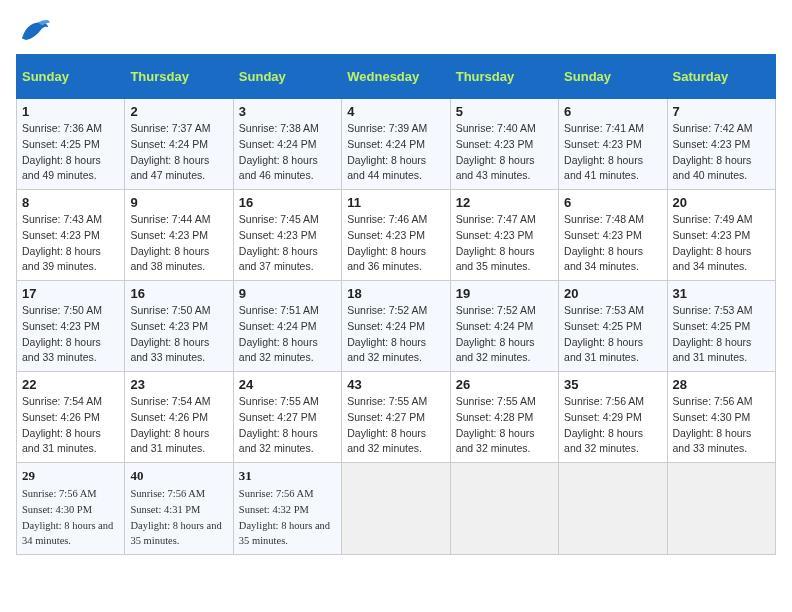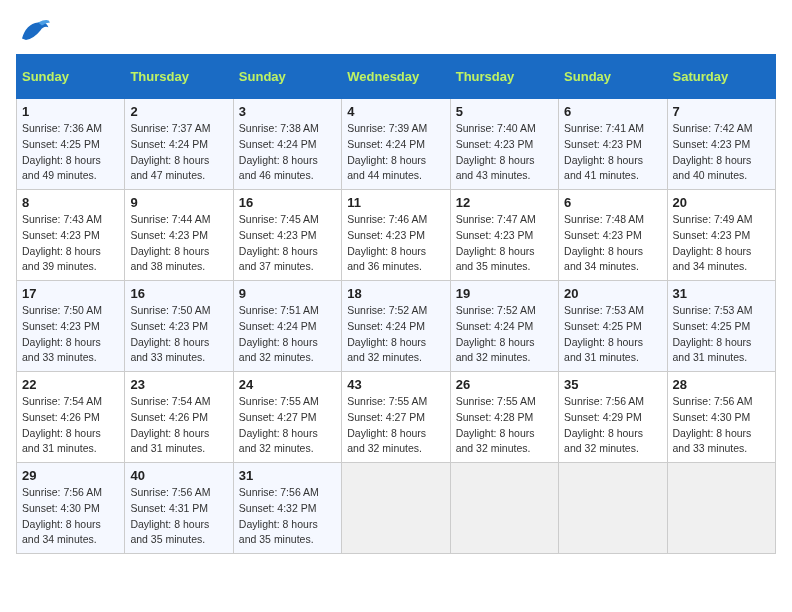--- a/index.html
+++ b/index.html
@@ -84,20 +84,21 @@
     .day-info {
       color: #333;
       line-height: 1.5;
       font-size: 10.5px;
     }
     .empty-cell {
       background: #f0f0f0 !important;
     }
     tbody tr:last-child td {
       height: 72px;
+      font-family: Liberation Serif, serif;
     }
   </style>
 </head>
 <body>
 
 <div class="header">
   <div class="logo">
     <div>
       <div class="logo-text">
         <span class="general"></span><br>

